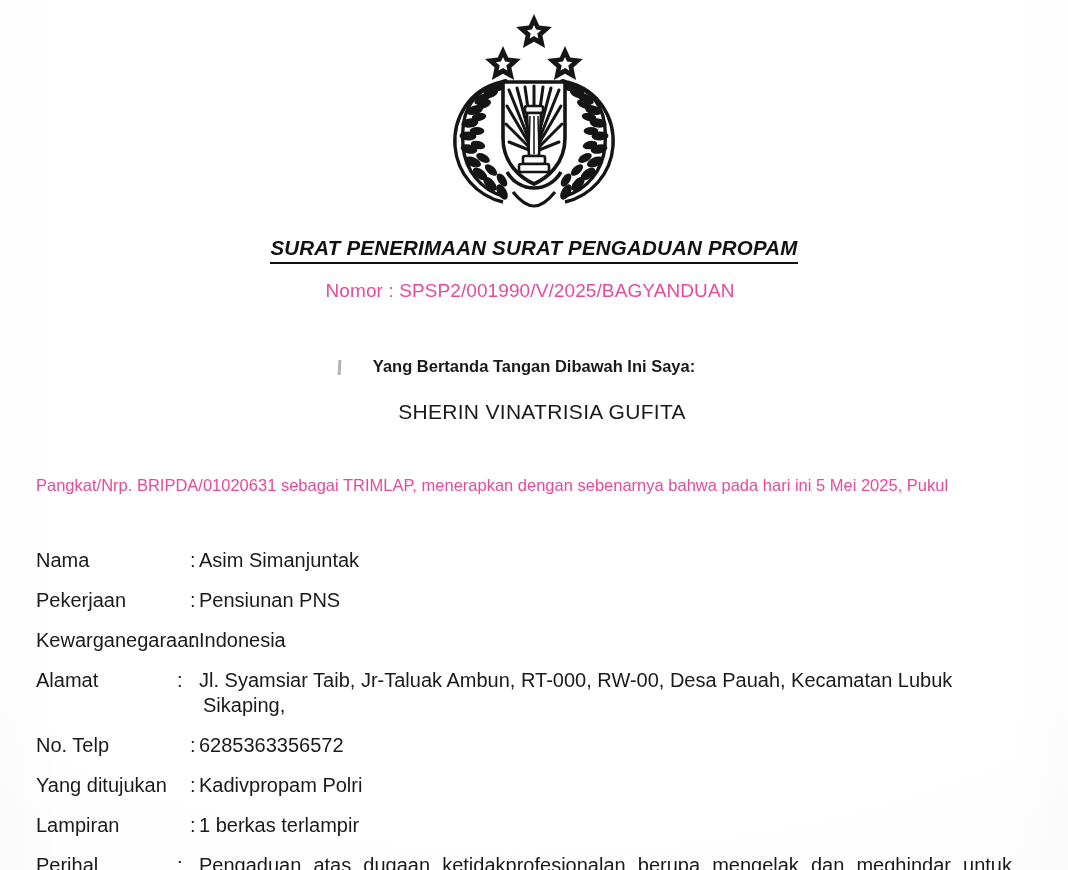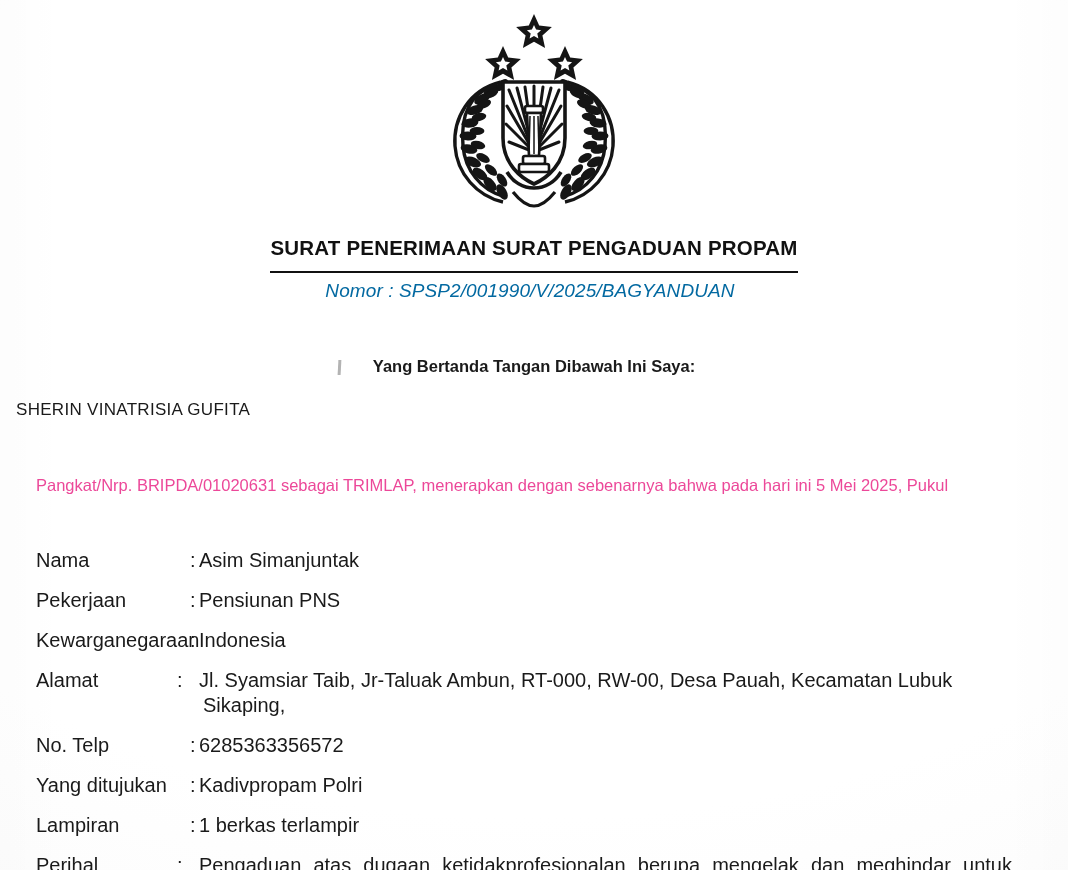--- a/index.html
+++ b/index.html
@@ -61,32 +61,32 @@
     left: 0;
     right: 0;
     text-align: center;
     font-size: 20.5px;
     font-weight: bold;
     letter-spacing: .2px;
     color: #111111;
   }
   .doc-title span.ttl {
     border-bottom: 2.4px solid #111111;
-    padding-bottom: 12px;
+    padding-bottom: 3px;
+    font-style: italic;
   }
   .doc-number {
     position: absolute;
     top: 280px;
     left: 0;
     right: 8px;
     text-align: center;
     font-size: 19px;
-    color: #0369a1;
+    color: #ec4899;
     letter-spacing: .1px;
-    font-style: italic;
   }
 
   .declare-line {
     position: absolute;
     top: 357px;
     left: 0;
     right: 0;
     text-align: center;
     font-size: 16.5px;
     font-weight: bold;
@@ -100,21 +100,22 @@
     height: 15px;
     background: #9a9a9a;
     opacity: .75;
     transform: rotate(3deg);
   }
   .declarant-name {
     position: absolute;
     top: 400px;
     left: 0;
     right: 0;
-    font-size: 17px;
+    text-align: center;
+    font-size: 21px;
     color: #1a1a1a;
     letter-spacing: .3px;
     padding-left: 16px;
   }
 
   
   .intro {
     position: absolute;
     top: 470px;
     left: 36px;

